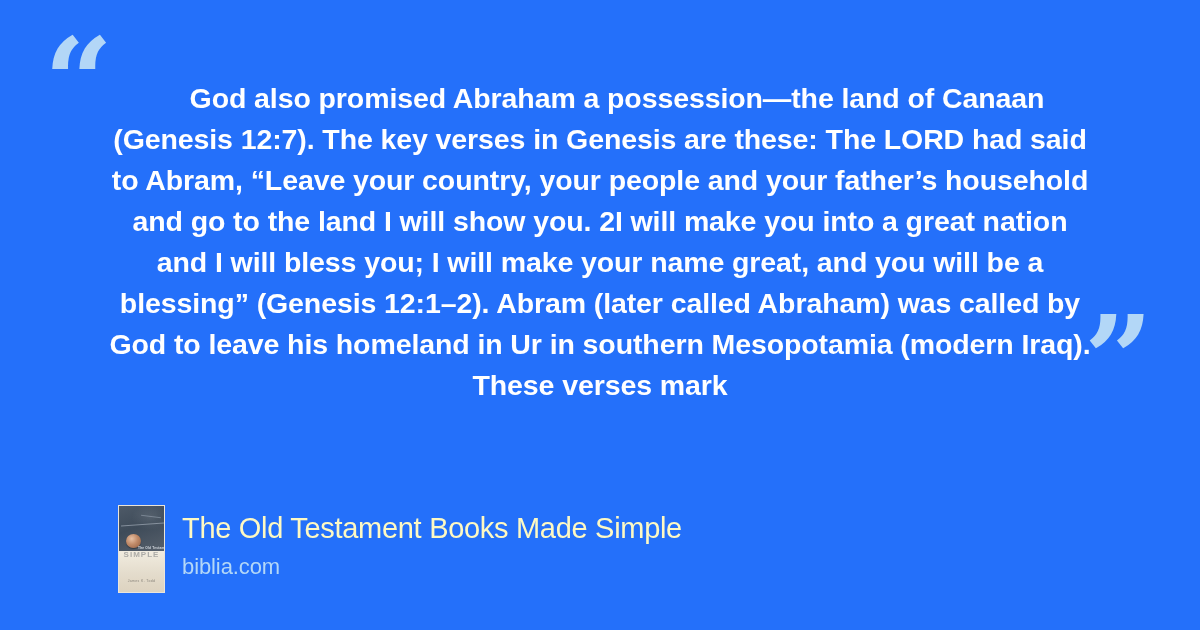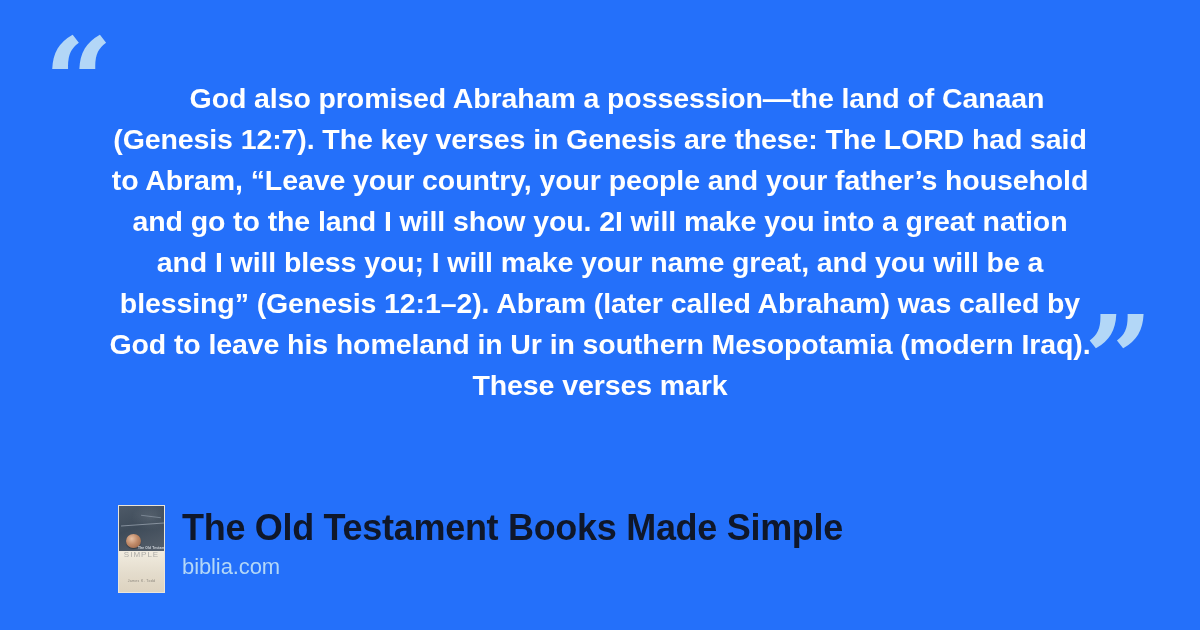--- a/index.html
+++ b/index.html
@@ -139,21 +139,21 @@
     height: 48%;
     background: linear-gradient(180deg, #f1ece0 0%, #e4dccc 55%, #ddd3c0 100%);
   }
   #book-cover .cover-simple {
     position: absolute;
     left: 0;
     top: 44px;
     width: 100%;
     text-align: center;
     font-size: 8px;
-    font-weight: 400;
+    font-weight: 700;
     letter-spacing: 1px;
     color: rgba(150,150,148,0.75);
     line-height: 9px;
   }
   #book-cover .cover-author {
     position: absolute;
     left: 0;
     top: 73px;
     width: 100%;
     text-align: center;
@@ -165,23 +165,23 @@
     overflow: hidden;
   }
 
   #footer-text {
     margin-left: 17px;
     display: flex;
     flex-direction: column;
     justify-content: flex-start;
   }
   #footer-title {
-    color: #0f172a;
-    font-size: 36px;
-    font-weight: 700;
+    color: #fef9c3;
+    font-size: 29px;
+    font-weight: 400;
     line-height: 46px;
     letter-spacing: -0.3px;
     white-space: nowrap;
   }
   #footer-domain {
     color: #b3d7f7;
     font-size: 22px;
     font-weight: 400;
     line-height: 28px;
     letter-spacing: -0.1px;

